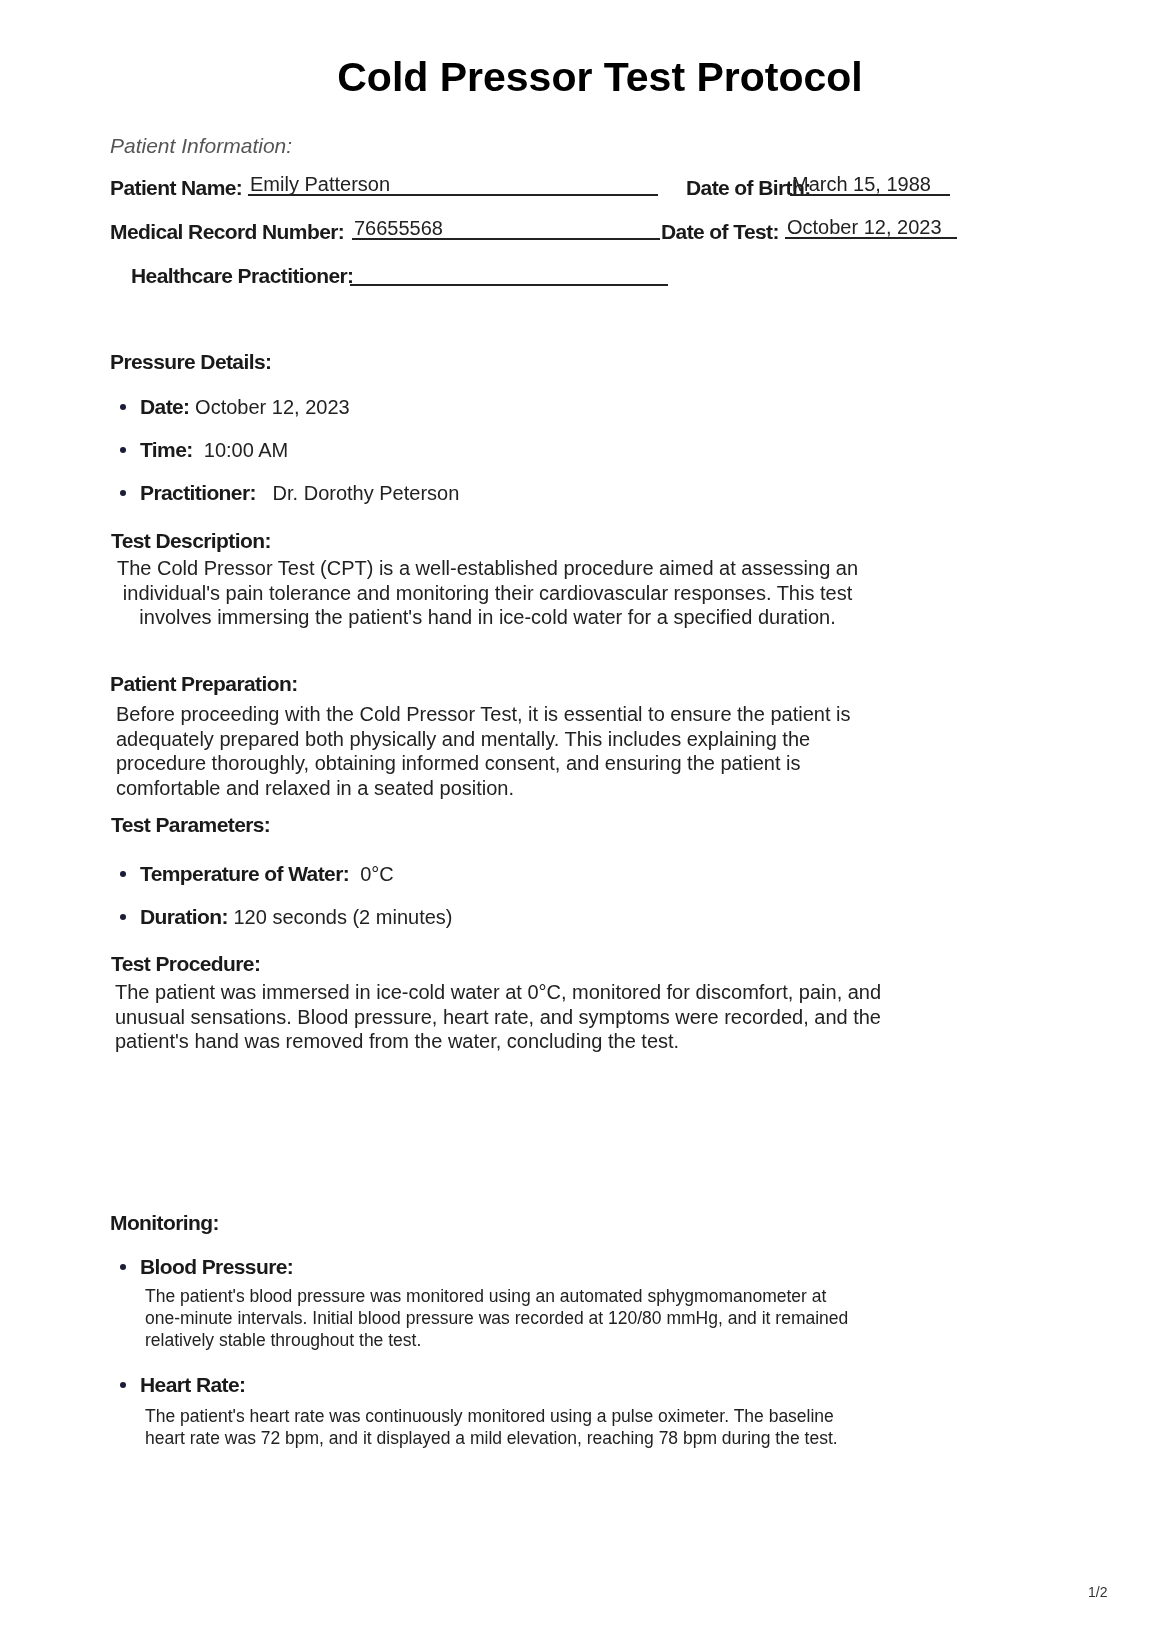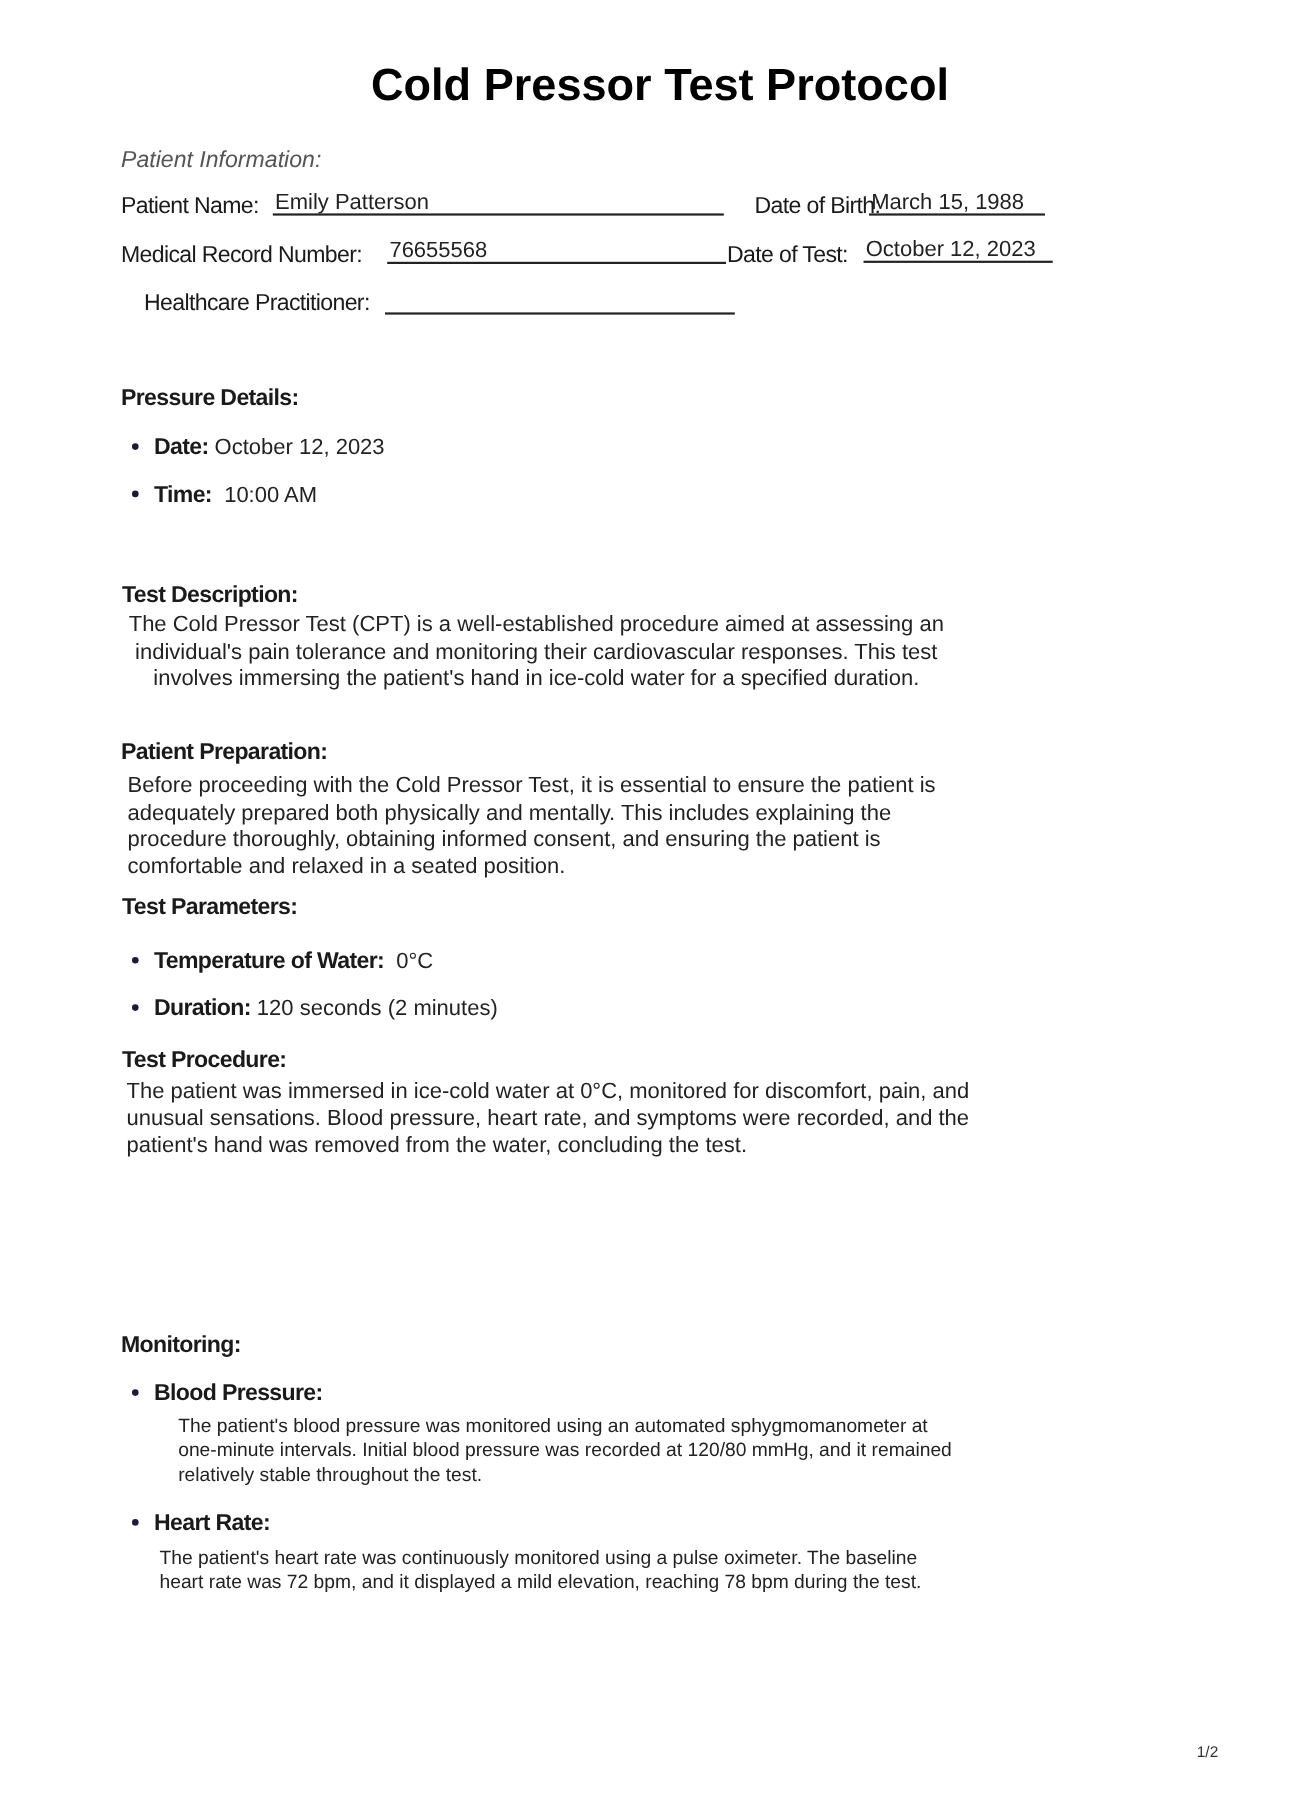--- a/index.html
+++ b/index.html
@@ -31,21 +31,21 @@
       color: #000;
       letter-spacing: 0px;
     }
     .abs { position: absolute; white-space: nowrap; }
     .subhead-italic {
       font-style: italic;
       font-size: 21px;
       color: #555;
     }
     .label {
-      font-weight: normal;
+      font-weight: bold;
       font-size: 21px;
       color: #1a1a1a;
       letter-spacing: -0.6px;
     }
     .field-line {
       position: absolute;
       border-bottom: 2px solid #222;
       height: 22px;
       font-size: 20px;
       color: #222;
@@ -135,20 +135,24 @@
   <div class="abs section-head" style="left:110px; top:350px;">Pressure Details:</div>
 
   <div class="bullet-row" style="left:120px; top:395px;">
     <span class="bullet-dot"></span><span class="bullet-label">Date:</span>
     <span class="bullet-value">October 12, 2023</span>
   </div>
   <div class="bullet-row" style="left:120px; top:438px;">
     <span class="bullet-dot"></span><span class="bullet-label">Time:</span>&nbsp;
     <span class="bullet-value">10:00 AM</span>
   </div>
+  <div class="bullet-row" style="left:120px; top:481px;">
+    <span class="bullet-dot"></span><span class="bullet-label">Practitioner:</span>&nbsp;&nbsp;
+    <span class="bullet-value">Dr. Dorothy Peterson</span>
+  </div>
 
   <div class="abs section-head" style="left:111px; top:529px;">Test Description:</div>
   <div class="para" style="left:117px; top:556px;text-align:center;">The Cold Pressor Test (CPT) is a well-established procedure aimed at assessing an
 individual's pain tolerance and monitoring their cardiovascular responses. This test
 involves immersing the patient's hand in ice-cold water for a specified duration.</div>
 
   <div class="abs section-head" style="left:110px; top:672px;">Patient Preparation:</div>
   <div class="para" style="left:116px; top:702px;">Before proceeding with the Cold Pressor Test, it is essential to ensure the patient is
 adequately prepared both physically and mentally. This includes explaining the
 procedure thoroughly, obtaining informed consent, and ensuring the patient is
@@ -168,21 +172,21 @@
   <div class="abs section-head" style="left:111px; top:952px;">Test Procedure:</div>
   <div class="para" style="left:115px; top:980px;">The patient was immersed in ice-cold water at 0°C, monitored for discomfort, pain, and
 unusual sensations. Blood pressure, heart rate, and symptoms were recorded, and the
 patient's hand was removed from the water, concluding the test.</div>
 
   <div class="abs section-head" style="left:110px; top:1211px;">Monitoring:</div>
 
   <div class="bullet-row" style="left:120px; top:1255px;">
     <span class="bullet-dot"></span><span class="bullet-label">Blood Pressure:</span>
   </div>
-  <div class="para-small" style="left:145px; top:1285px;margin-left:17px;">The patient's blood pressure was monitored using an automated sphygmomanometer at
+  <div class="para-small" style="left:145px; top:1285px;">The patient's blood pressure was monitored using an automated sphygmomanometer at
 one-minute intervals. Initial blood pressure was recorded at 120/80 mmHg, and it remained
 relatively stable throughout the test.</div>
 
   <div class="bullet-row" style="left:120px; top:1373px;">
     <span class="bullet-dot"></span><span class="bullet-label">Heart Rate:</span>
   </div>
   <div class="para-small" style="left:145px; top:1405px;">The patient's heart rate was continuously monitored using a pulse oximeter. The baseline
 heart rate was 72 bpm, and it displayed a mild elevation, reaching 78 bpm during the test.</div>
 
   <div class="page-num">1/2</div>

